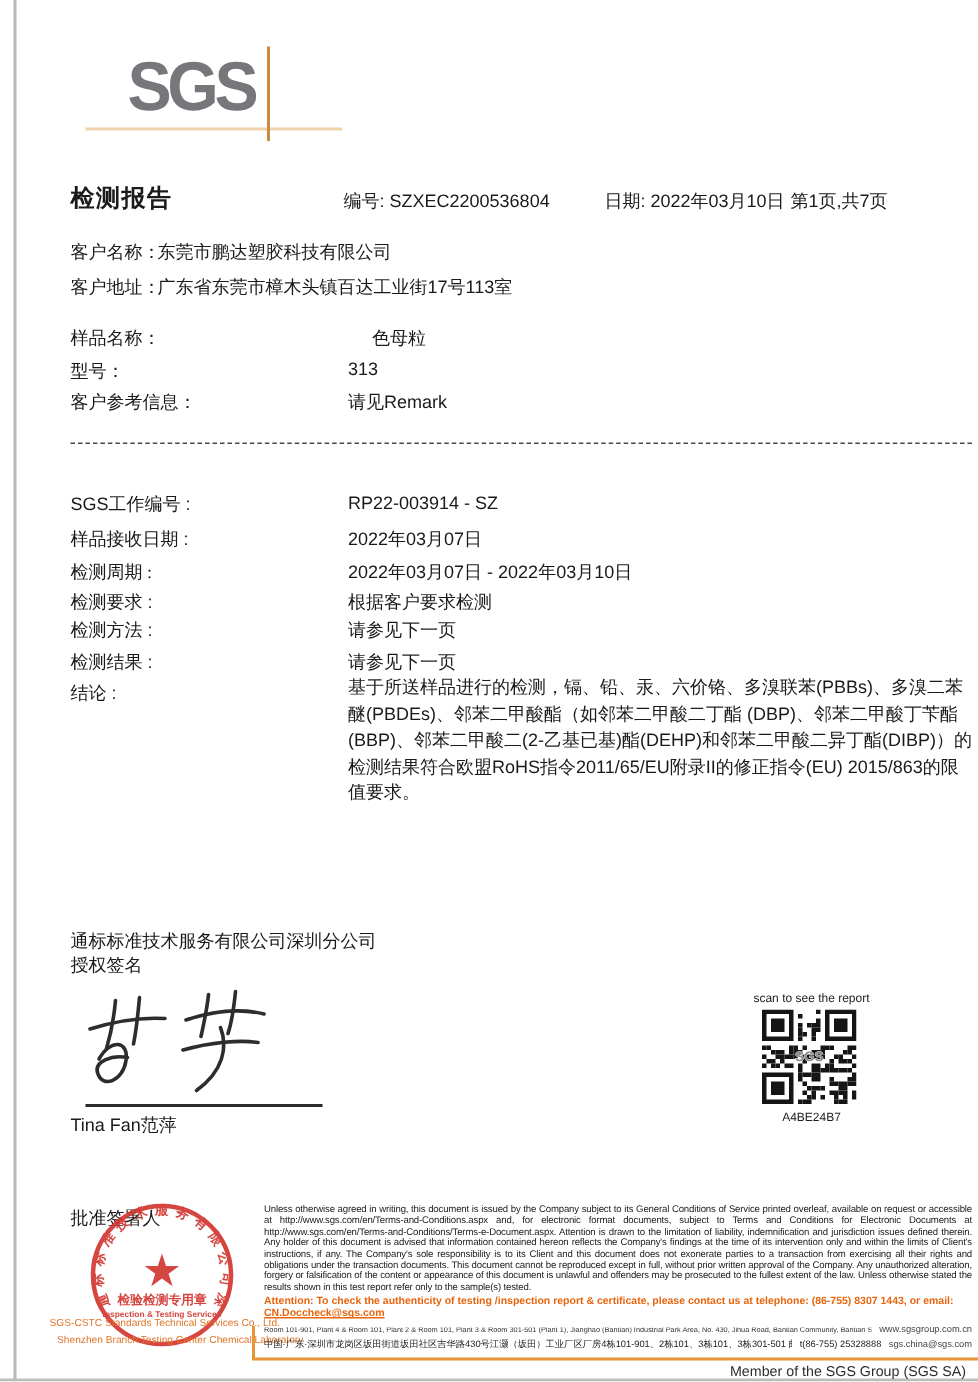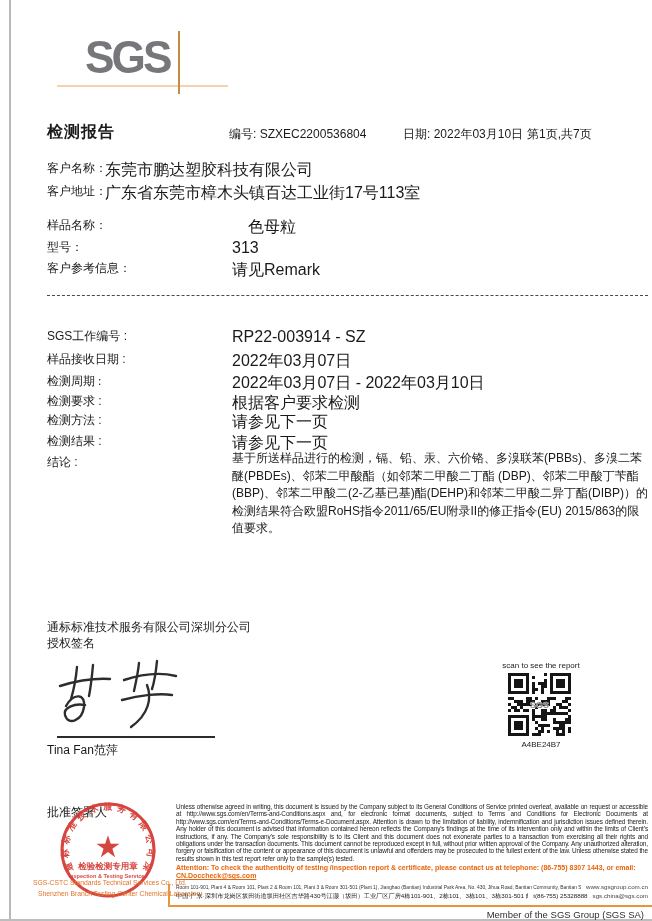--- a/index.html
+++ b/index.html
@@ -20,21 +20,21 @@
 
   
   .title{left:47px;top:122px;font-size:16px;font-weight:bold;letter-spacing:1px;}
   .hmeta{font-size:12px;}
   .h-no{left:229px;top:126px;}
   .h-date{left:403px;top:126px;}
   .h-page{left:527px;top:126px;}
 
   
   .lbl{font-size:12px;}
-  .val{font-size:16px;}
+  .val{font-size:12px;}
   .row .lbl{position:absolute;left:47px;}
   .row .v1{position:absolute;left:105px;}
   .row .v2{position:absolute;left:232px;}
   .note{left:47px;font-size:12px;}
   .dashes{left:47px;top:295px;width:601px;border-top:1.6px dashed #4a4a4a;height:0;}
 
   .conclusion{left:232px;top:450px;width:418px;font-size:12px;line-height:17.5px;}
 
   
   .sig-company{left:47px;top:619px;font-size:12px;}

